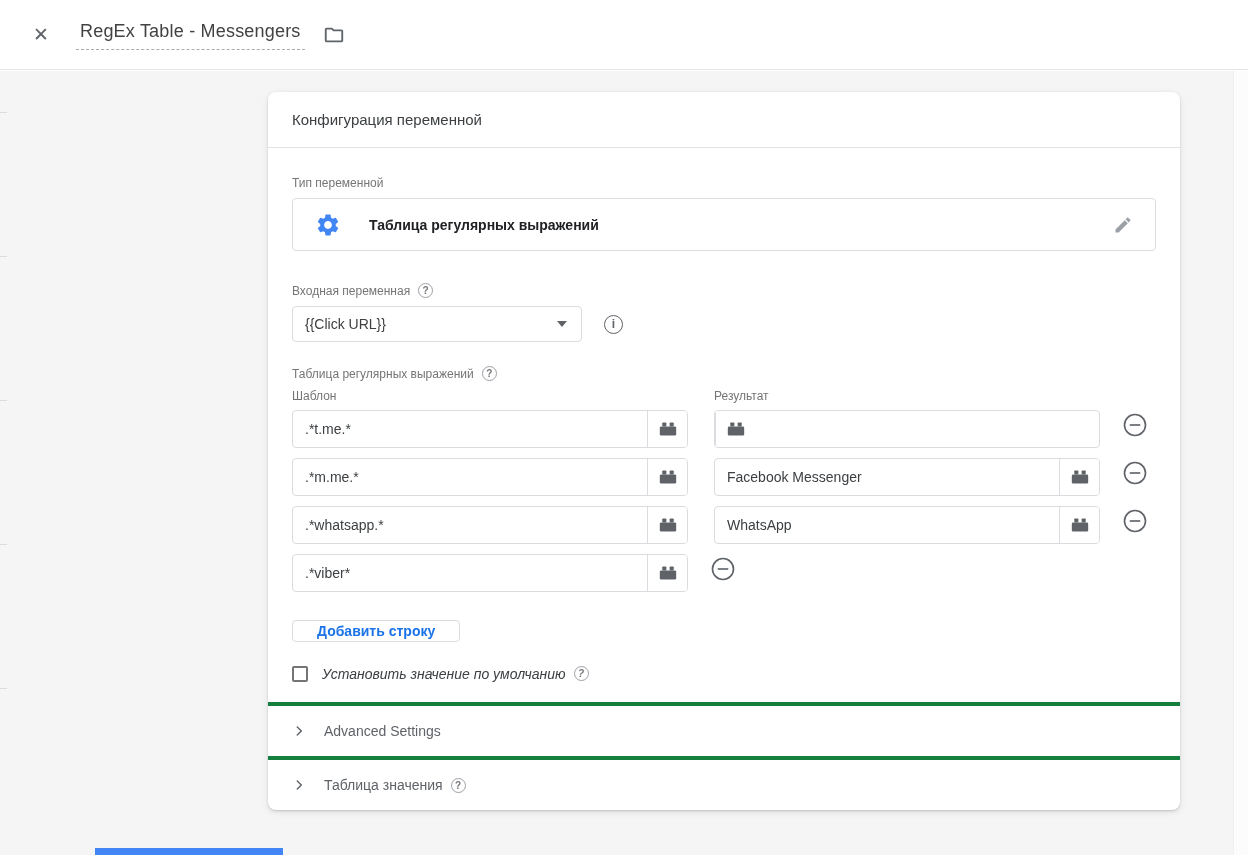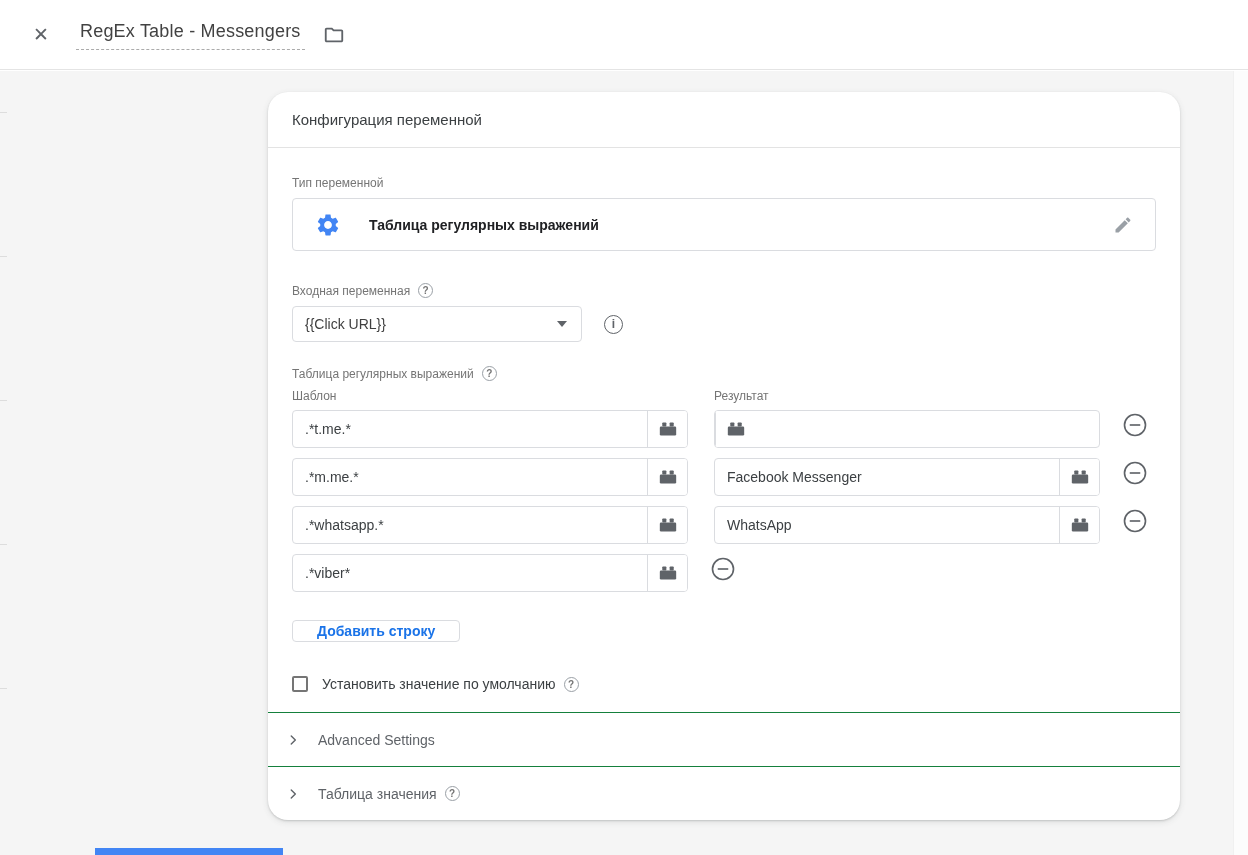--- a/index.html
+++ b/index.html
@@ -40,21 +40,21 @@
   .edge-line { position: absolute; left: 0; width: 7px; height: 1px; background: #dddddd; }
   .scrollbar-track {
     position: absolute; top: 0; right: 0; width: 15px; bottom: 0;
     background: #fcfcfc; border-left: 1px solid #f0f0f0;
   }
   .bottom-blue { position: absolute; left: 95px; bottom: 0; width: 188px; height: 7px; }
 
   
   .card {
     position: absolute; left: 268px; top: 21px; width: 912px;
-    background: #fff; border-radius: 20px;
+    background: #fff; border-radius: 8px;
     box-shadow: 0 1px 2px rgba(60,64,67,.2), 0 2px 6px rgba(60,64,67,.12);
   }
   .card-header {
     padding: 19px 24px; font-size: 15px; color: #3c4043;
     border-bottom: 1px solid #e3e3e3;
   }
   .card-form { padding: 28px 24px 20px 24px; }
 
   .field-label { font-size: 12px; color: #757575; display: flex; align-items: center; }
   .mb8  { margin-bottom: 8px; }
@@ -121,31 +121,31 @@
     display: flex; align-items: center; justify-content: center; width: 30px; height: 30px;
   }
 
   .add-row-btn {
     margin-top: 18px; height: 22px; padding: 0 24px;
     background: #fff; border: 1px solid #dadce0; border-radius: 4px;
     font-size: 14px; font-weight: bold; cursor: pointer;
     font-family: "Liberation Sans", sans-serif;
   }
 
-  .checkbox-row { display: flex; align-items: center; margin-top: 34px; }
+  .checkbox-row { display: flex; align-items: flex-start; margin-top: 24px; font-style: italic; }
   .checkbox {
     width: 16px; height: 16px; border: 2px solid #757575; border-radius: 2px;
     background: #fff; cursor: pointer; flex: none;
   }
   .checkbox-label { margin-left: 14px; font-size: 14px; color: #3c4043; }
 
   
   .section-row {
-    display: flex; align-items: center; height: 54px; padding: 0 18px;
-    border-top: 1px solid #15803d; cursor: pointer;
+    display: flex; align-items: center; height: 54px; padding: 0 24px;
+    border-top: 4px solid #15803d; cursor: pointer;
   }
   .section-row .chev { display: flex; margin-right: 18px; }
   .section-label { font-size: 14px; color: #5f6368; }
 </style>
 </head>
 <body>
 
 <header class="topbar">
   <button class="close-btn">✕</button>
   <div class="title-wrap">

